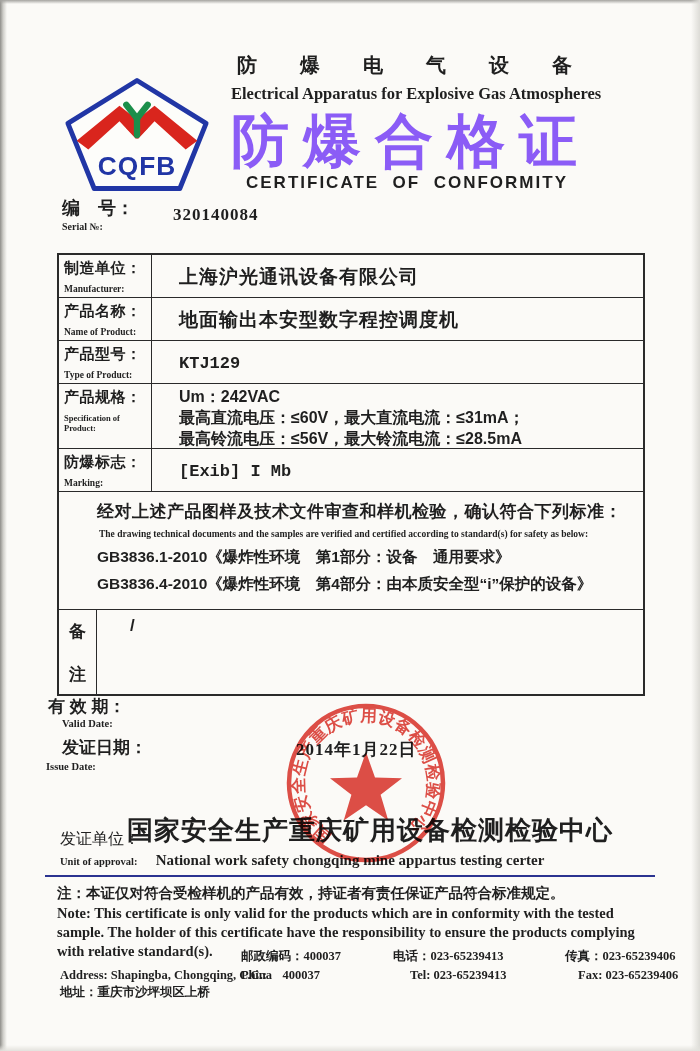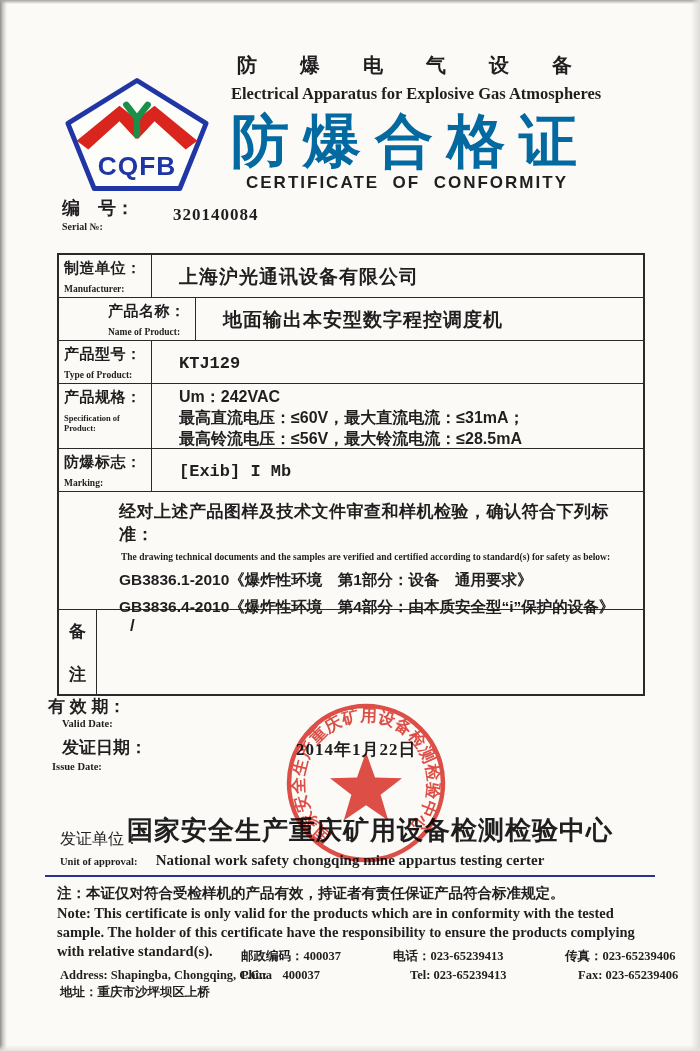--- a/index.html
+++ b/index.html
@@ -14,21 +14,21 @@
     background:linear-gradient(to left,#dcdbd6,rgba(251,250,247,0));}
   .edge-bottom{position:absolute;left:0;bottom:0;width:100%;height:6px;
     background:linear-gradient(to top,#e3e2dd,rgba(251,250,247,0));}
   .abs{position:absolute;}
   .cjk{font-family:"Liberation Sans", sans-serif;}
   .serif{font-family:"Liberation Serif", serif;}
 
   
   .hdr-cn{left:237px;top:52px;font-size:20px;font-weight:700;letter-spacing:43px;white-space:nowrap;}
   .hdr-en{left:231px;top:84px;font-size:16.5px;font-weight:700;white-space:nowrap;}
-  .cert-cn{left:231px;top:103px;font-size:58px;font-weight:900;color:#0369a1;letter-spacing:14px;white-space:nowrap;}
+  .cert-cn{left:231px;top:103px;font-size:58px;font-weight:900;color:#8b5cf6;letter-spacing:14px;white-space:nowrap;}
   .cert-en{left:246px;top:173px;width:322px;display:flex;justify-content:space-between;
            font-size:17px;font-weight:700;letter-spacing:2px;}
 
   
   .serial-cn{left:62px;top:196px;font-size:18px;font-weight:700;}
   .serial-en{left:62px;top:221px;font-size:10px;font-weight:700;}
   .serial-val{left:173px;top:205px;font-size:17px;font-weight:700;letter-spacing:1px;}
 
   
   .cert-table{left:57px;top:253px;width:584px;border:2px solid #2a2a2a;background:transparent;}
@@ -107,21 +107,21 @@
     <div class="trow" style="height:42px;">
       <div class="tlabel">
         <div class="cn">制造单位：</div>
         <div class="en">Manufacturer:</div>
       </div>
       <div class="tval">
         <div class="val-cjk">上海沪光通讯设备有限公司</div>
       </div>
     </div>
 
-    <div class="trow" style="height:42px;padding-left:44px;">
+    <div class="trow" style="height:42px;">
       <div class="tlabel">
         <div class="cn">产品名称：</div>
         <div class="en">Name of Product:</div>
       </div>
       <div class="tval">
         <div class="val-cjk">地面输出本安型数字程控调度机</div>
       </div>
     </div>
 
     <div class="trow" style="height:42px;">
@@ -149,21 +149,21 @@
     <div class="trow" style="height:42px;">
       <div class="tlabel">
         <div class="cn">防爆标志：</div>
         <div class="en">Marking:</div>
       </div>
       <div class="tval">
         <div class="val-mono">[Exib] I Mb</div>
       </div>
     </div>
 
-    <div class="trow" style="height:117px;display:block;padding-left:22px;">
+    <div class="trow" style="height:117px;display:block;">
       <div class="std-sec">
         <div class="std-stmt cjk">经对上述产品图样及技术文件审查和样机检验，确认符合下列标准：</div>
         <div class="std-en">The drawing technical documents and the samples are verified and certified according to standard(s) for safety as below:</div>
         <div class="std-line">GB3836.1-2010《爆炸性环境　第1部分：设备　通用要求》</div>
         <div class="std-line">GB3836.4-2010《爆炸性环境　第4部分：由本质安全型“i”保护的设备》</div>
       </div>
     </div>
 
     <div class="trow" style="height:84px;">
       <div class="remark-label">
@@ -171,21 +171,21 @@
         <span>注</span>
       </div>
       <div class="remark-val">/</div>
     </div>
   </div>
 
   <div class="abs cjk lbl-big" style="left:48px;top:695px;">有 效 期：</div>
   <div class="abs lbl-small" style="left:62px;top:718px;text-align:center;">Valid Date:</div>
 
   <div class="abs cjk lbl-big" style="left:62px;top:736px;">发证日期：</div>
-  <div class="abs lbl-small" style="left:52px;top:761px;">Issue Date:</div>
+  <div class="abs lbl-small" style="left:46px;top:761px;">Issue Date:</div>
   <div class="abs date-val" style="left:296px;top:738px;">2014年1月22日</div>
 
   <div class="abs cjk issuer-label">发证单位：</div>
   <div class="abs cjk issuer-name">国家安全生产重庆矿用设备检测检验中心</div>
   <div class="abs issuer-sub">Unit of approval:</div>
   <div class="abs issuer-en">National work safety chongqing mine appartus testing certer</div>
 
   <svg class="abs stamp" width="170" height="170" viewBox="0 0 170 170">
     <circle cx="85" cy="85" r="77" fill="none" stroke="#dc362e" stroke-width="4.5"></circle>
     <g transform="rotate(-57 85 85)">

